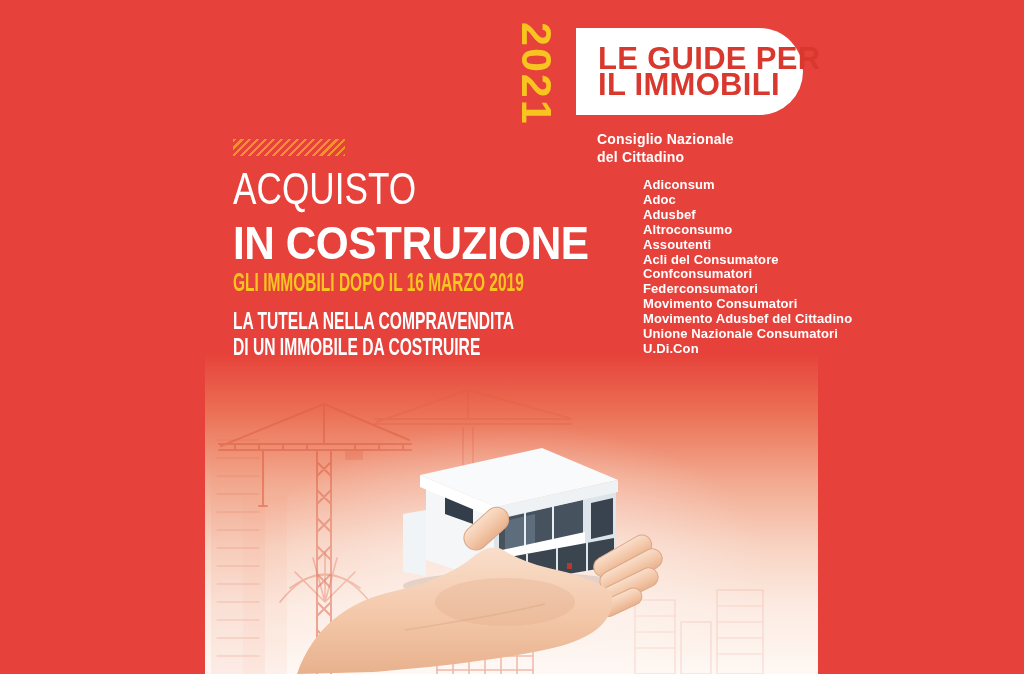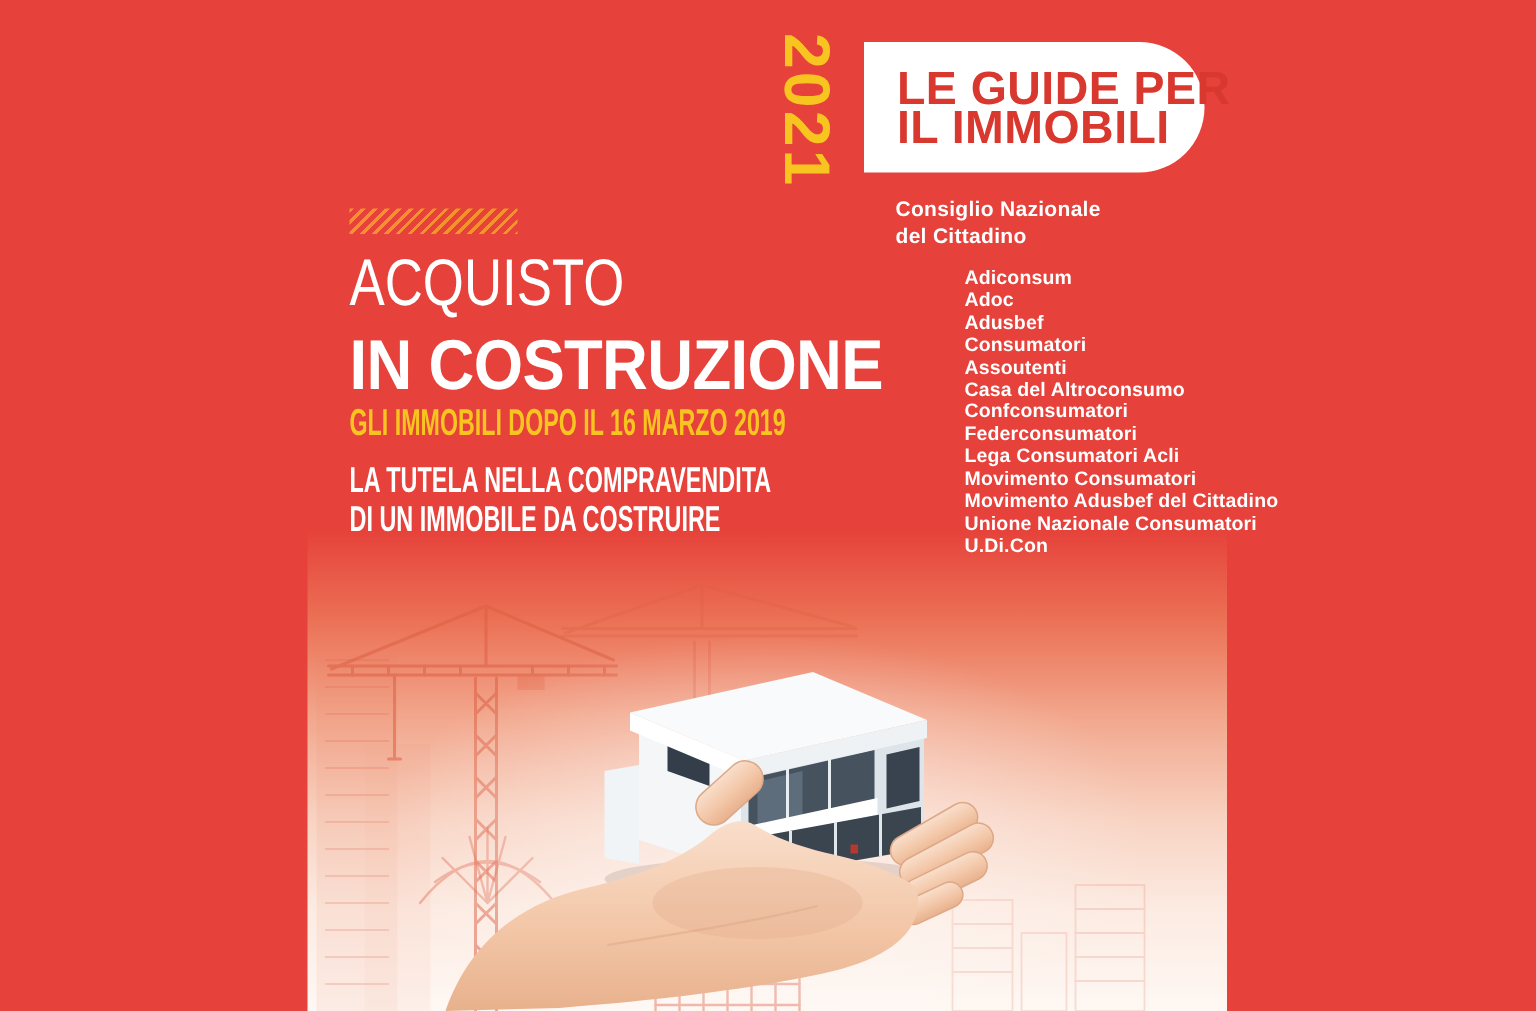--- a/index.html
+++ b/index.html
@@ -214,26 +214,25 @@
 
   <div class="publisher">
     <div>Consiglio Nazionale</div>
     <div>del Cittadino</div>
   </div>
 
   <div class="associations">
     <div>Adiconsum</div>
     <div>Adoc</div>
     <div>Adusbef</div>
-    <div>Consumatori</div>
+    <div>Altroconsumo</div>
     <div>Assoutenti</div>
-    <div>Casa del Altroconsumo</div>
+    <div>Acli del Consumatore</div>
     <div>Confconsumatori</div>
     <div>Federconsumatori</div>
-    <div>Lega Consumatori Acli</div>
     <div>Movimento Consumatori</div>
     <div>Movimento Adusbef del Cittadino</div>
     <div>Unione Nazionale Consumatori</div>
     <div>U.Di.Con</div>
   </div>
 
   <div class="hatch"></div>
 
   <div class="title-line t1">ACQUISTO</div>
   <div class="title-line t2">IN COSTRUZIONE</div>

